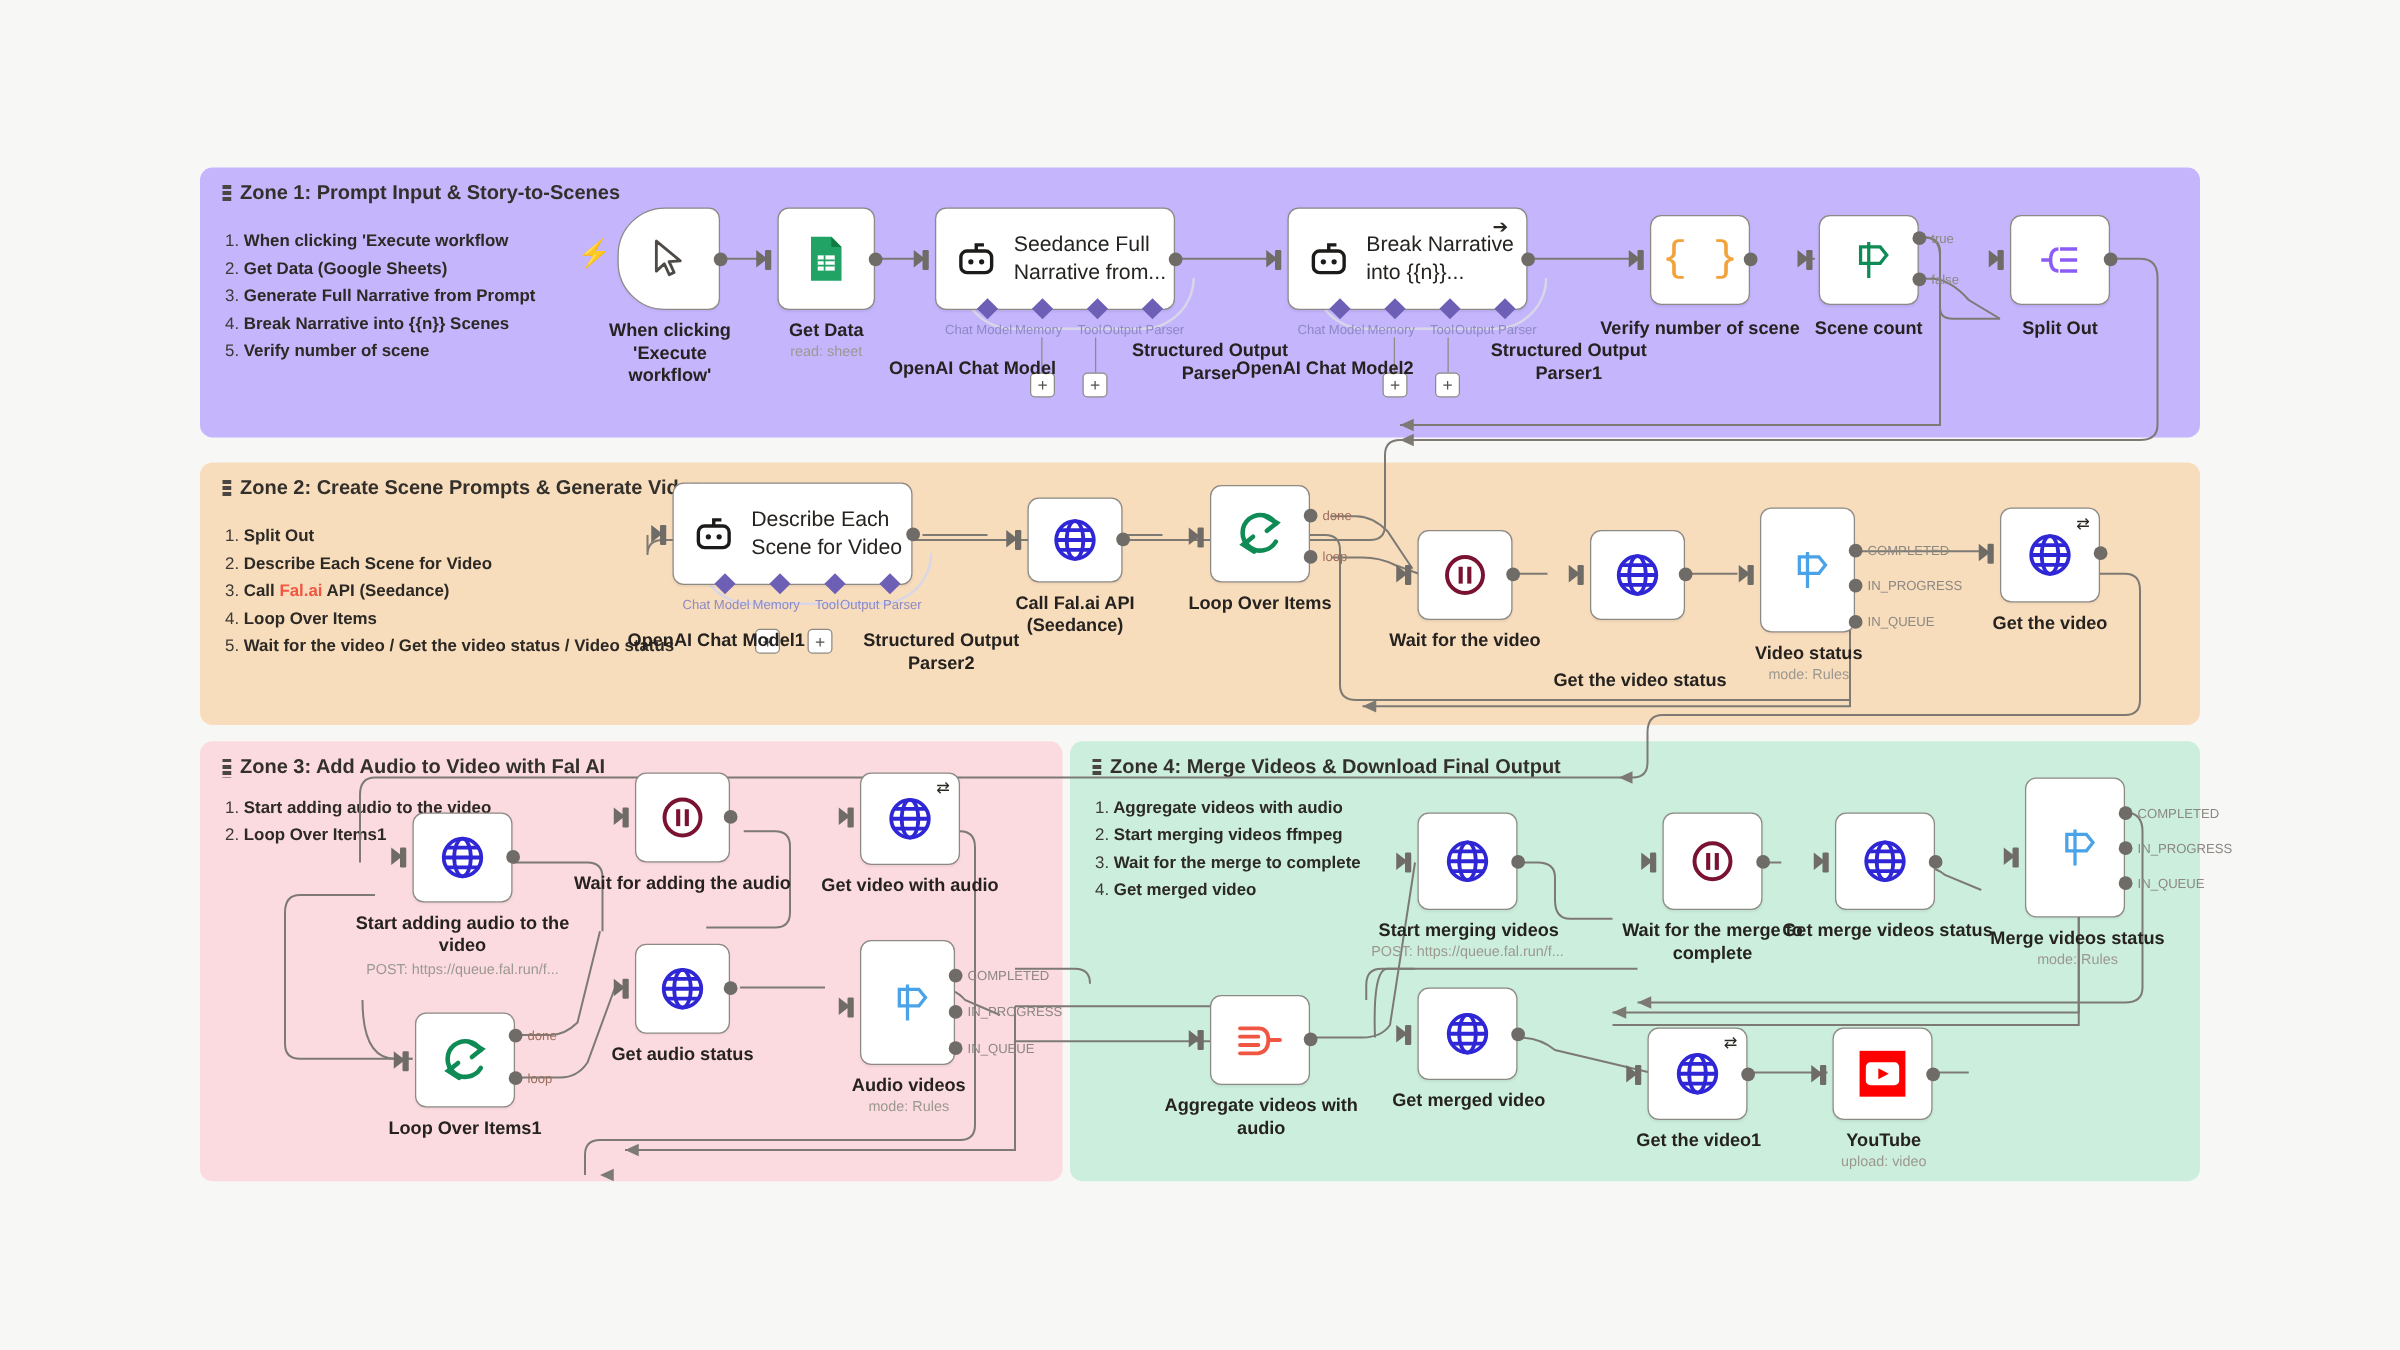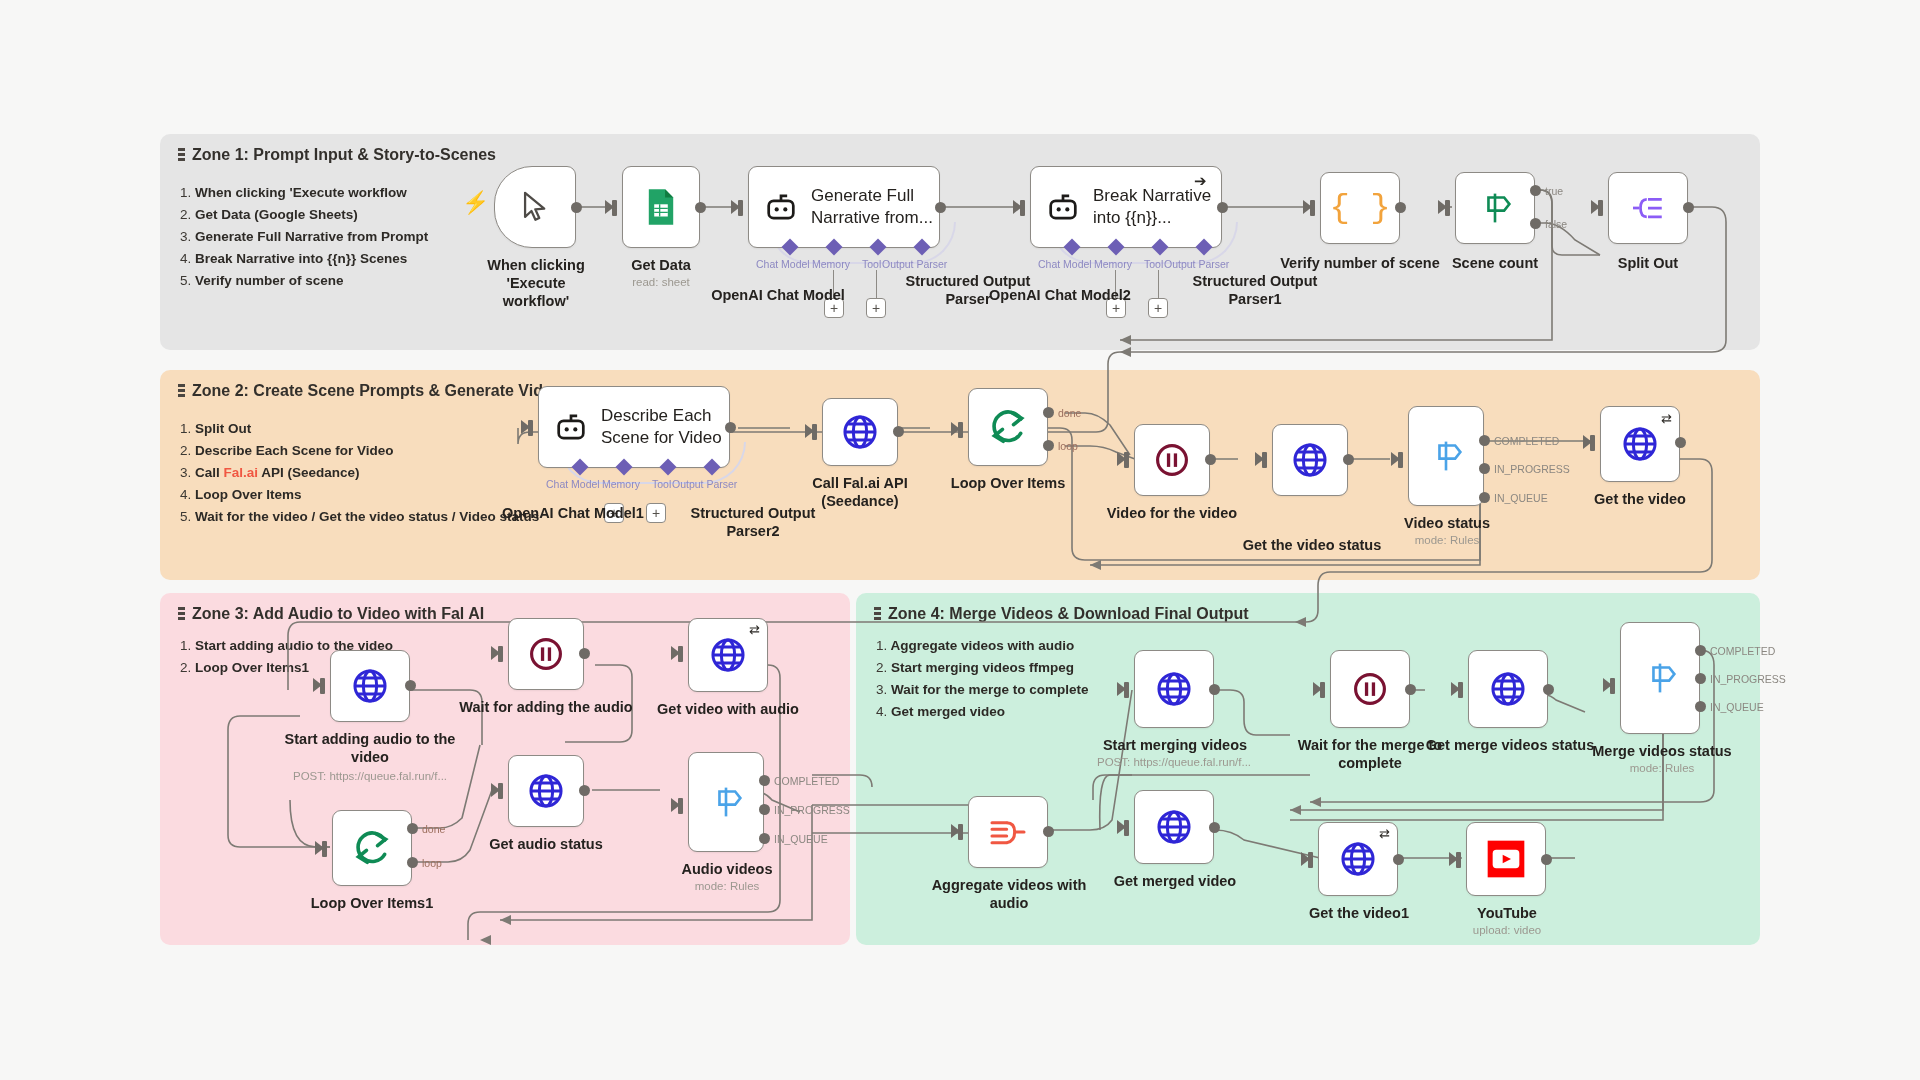--- a/index.html
+++ b/index.html
@@ -75,21 +75,21 @@
   .bolt { position:absolute; color:#f05742; font-size:22px; }
 
   svg.wires { position:absolute; left:0; top:0; width:1920px; height:1080px; pointer-events:none; }
   .w { fill:none; stroke:#7d7a74; stroke-width:1.6px; }
 </style>
 </head>
 <body>
 
 <div id="canvas">
 
-  <div class="zone" style="left:160px;top:134px;width:1600px;height:216px;background:#e5e5e5;">
+  <div class="zone" style="left:160px;top:134px;width:1600px;height:216px;background:#c4b5fd;">
     <div class="zone-title">
       <span class="zone-grip"></span>
       <span>Zone 1: Prompt Input &amp; Story-to-Scenes</span>
     </div>
     <div class="zone-list">
       <div class="li"><span class="num">1.</span> <span>When clicking 'Execute workflow</span></div>
       <div class="li"><span class="num">2.</span> <span>Get Data (Google Sheets)</span></div>
       <div class="li"><span class="num">3.</span> <span>Generate Full Narrative from Prompt</span></div>
       <div class="li"><span class="num">4.</span> <span>Break Narrative into {{n}} Scenes</span></div>
       <div class="li"><span class="num">5.</span> <span>Verify number of scene</span></div>
@@ -230,21 +230,21 @@
     <div class="in-bar" style="left:-10px;top:34px;"></div>
     <div class="in-arrow" style="left:-17px;top:34px;"></div>
     <div class="sub-arc" style="left:20px;top:56px;width:188px;height:42px;"></div>
     <div class="node-box agent" style="width:192px;height:82px;">
       <svg width="32" height="30" viewBox="0 0 26 24">
         <rect x="3" y="7" width="20" height="14" rx="4" fill="none" stroke="#1d1b19" stroke-width="2.2"></rect>
         <circle cx="9.5" cy="14" r="1.7" fill="#1d1b19"></circle>
           <circle cx="16.5" cy="14" r="1.7" fill="#1d1b19"></circle>
         <path d="M13 7 V3 H18" fill="none" stroke="#1d1b19" stroke-width="2.2"></path>
       </svg>
-      <div class="agent-label">Generate Full
+      <div class="agent-label">Seedance Full
 Narrative from...</div>
     </div>
     <div class="dot" style="left:187px;top:36px;"></div>
     <div class="diamond" style="left:36px;top:75px;"></div>
     <div class="diamond" style="left:80px;top:75px;"></div>
     <div class="diamond" style="left:124px;top:75px;"></div>
     <div class="diamond" style="left:168px;top:75px;"></div>
     <div class="sub-label" style="left:8px;top:92px;">Chat Model</div>
     <div class="sub-label" style="left:64px;top:92px;">Memory</div>
     <div class="sub-label" style="left:114px;top:92px;">Tool</div>
@@ -397,21 +397,21 @@
     <div class="in-bar" style="left:-10px;top:28px;"></div>
     <div class="in-arrow" style="left:-17px;top:28px;"></div>
     <div class="node-box" style="width:76px;height:72px;">
       <svg width="36" height="36" viewBox="0 0 24 24">
         <circle cx="12" cy="12" r="9.6" fill="none" stroke="#7a1232" stroke-width="2.1"></circle>
         <rect x="8.6" y="7.6" width="2.2" height="9" fill="#7a1232"></rect>
         <rect x="13.2" y="7.6" width="2.2" height="9" fill="#7a1232"></rect>
       </svg>
     </div>
     <div class="dot" style="left:71px;top:30px;"></div>
-    <div class="node-title" style="left:-48px;top:80px;width:172px;">Video for the video</div>
+    <div class="node-title" style="left:-48px;top:80px;width:172px;">Wait for the video</div>
   </div>
 
   <div class="node" style="left:1272px;top:424px;">
     <div class="in-bar" style="left:-10px;top:28px;"></div>
     <div class="in-arrow" style="left:-17px;top:28px;"></div>
     <div class="node-box" style="width:76px;height:72px;">
       <svg width="38" height="38" viewBox="0 0 24 24">
         <circle cx="12" cy="12" r="9.5" fill="none" stroke="#2f26d6" stroke-width="1.9"></circle>
         <ellipse cx="12" cy="12" rx="4.2" ry="9.5" fill="none" stroke="#2f26d6" stroke-width="1.9"></ellipse>
         <path d="M2.7 12 H21.3 M4 7 H20 M4 17 H20" stroke="#2f26d6" stroke-width="1.9"></path>

